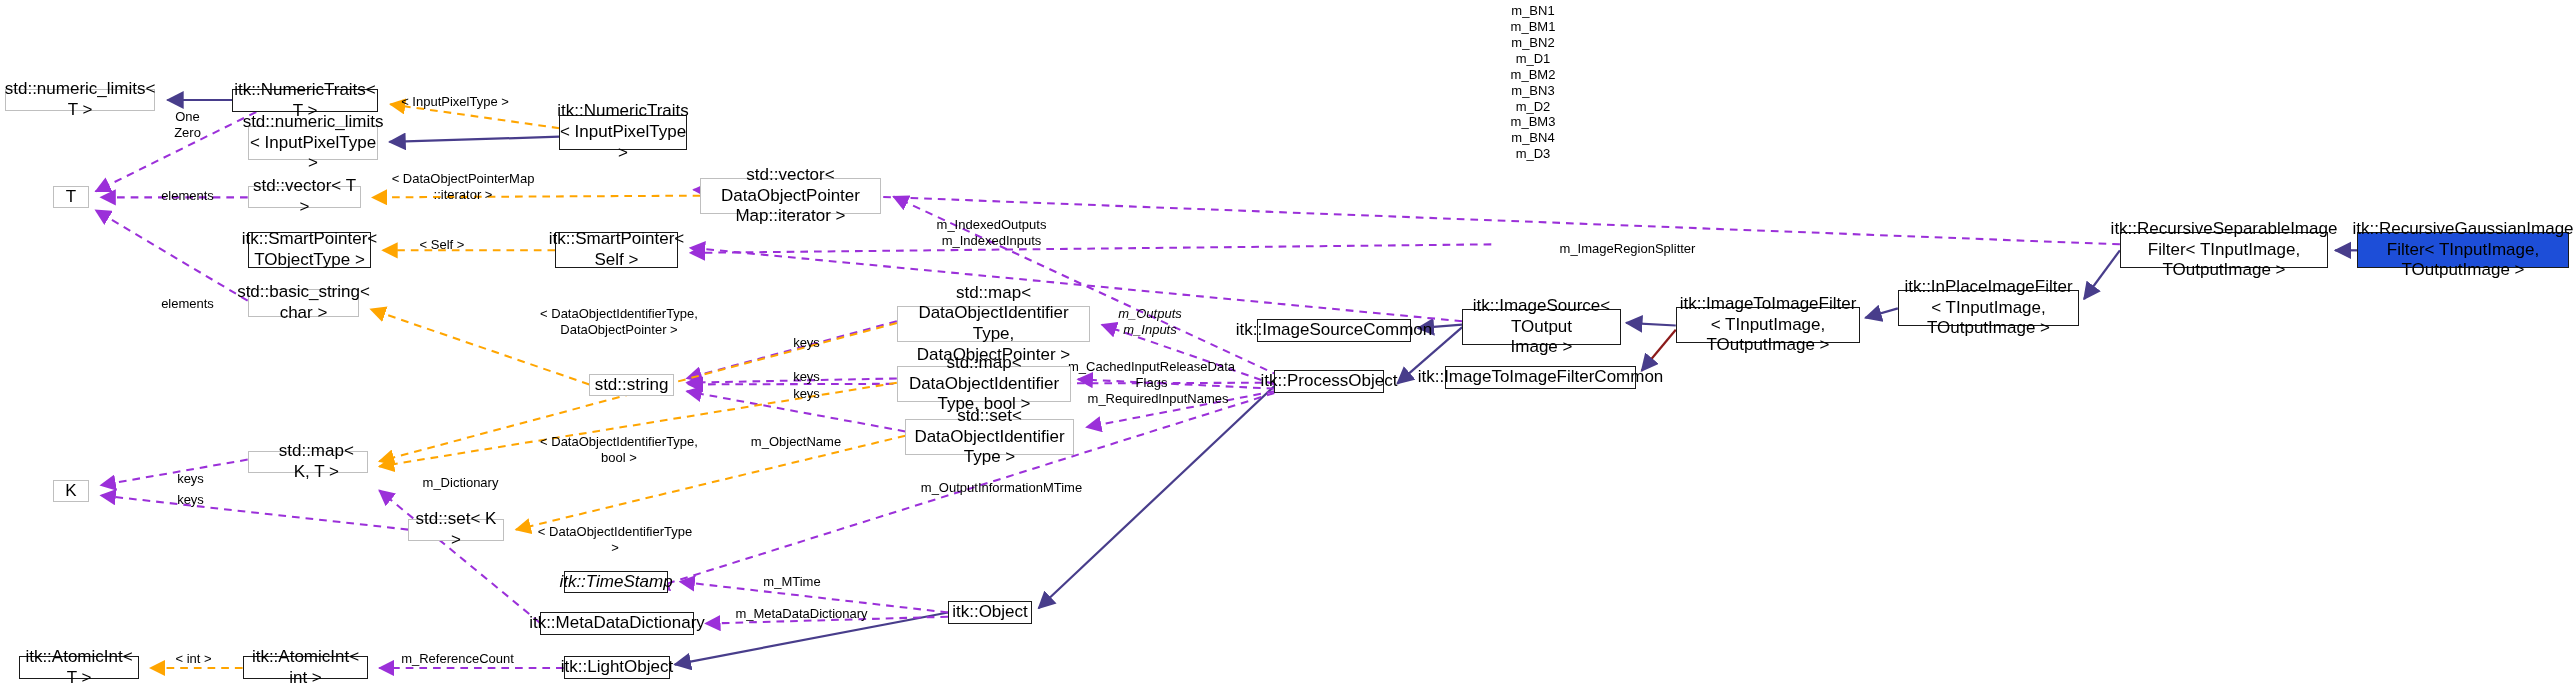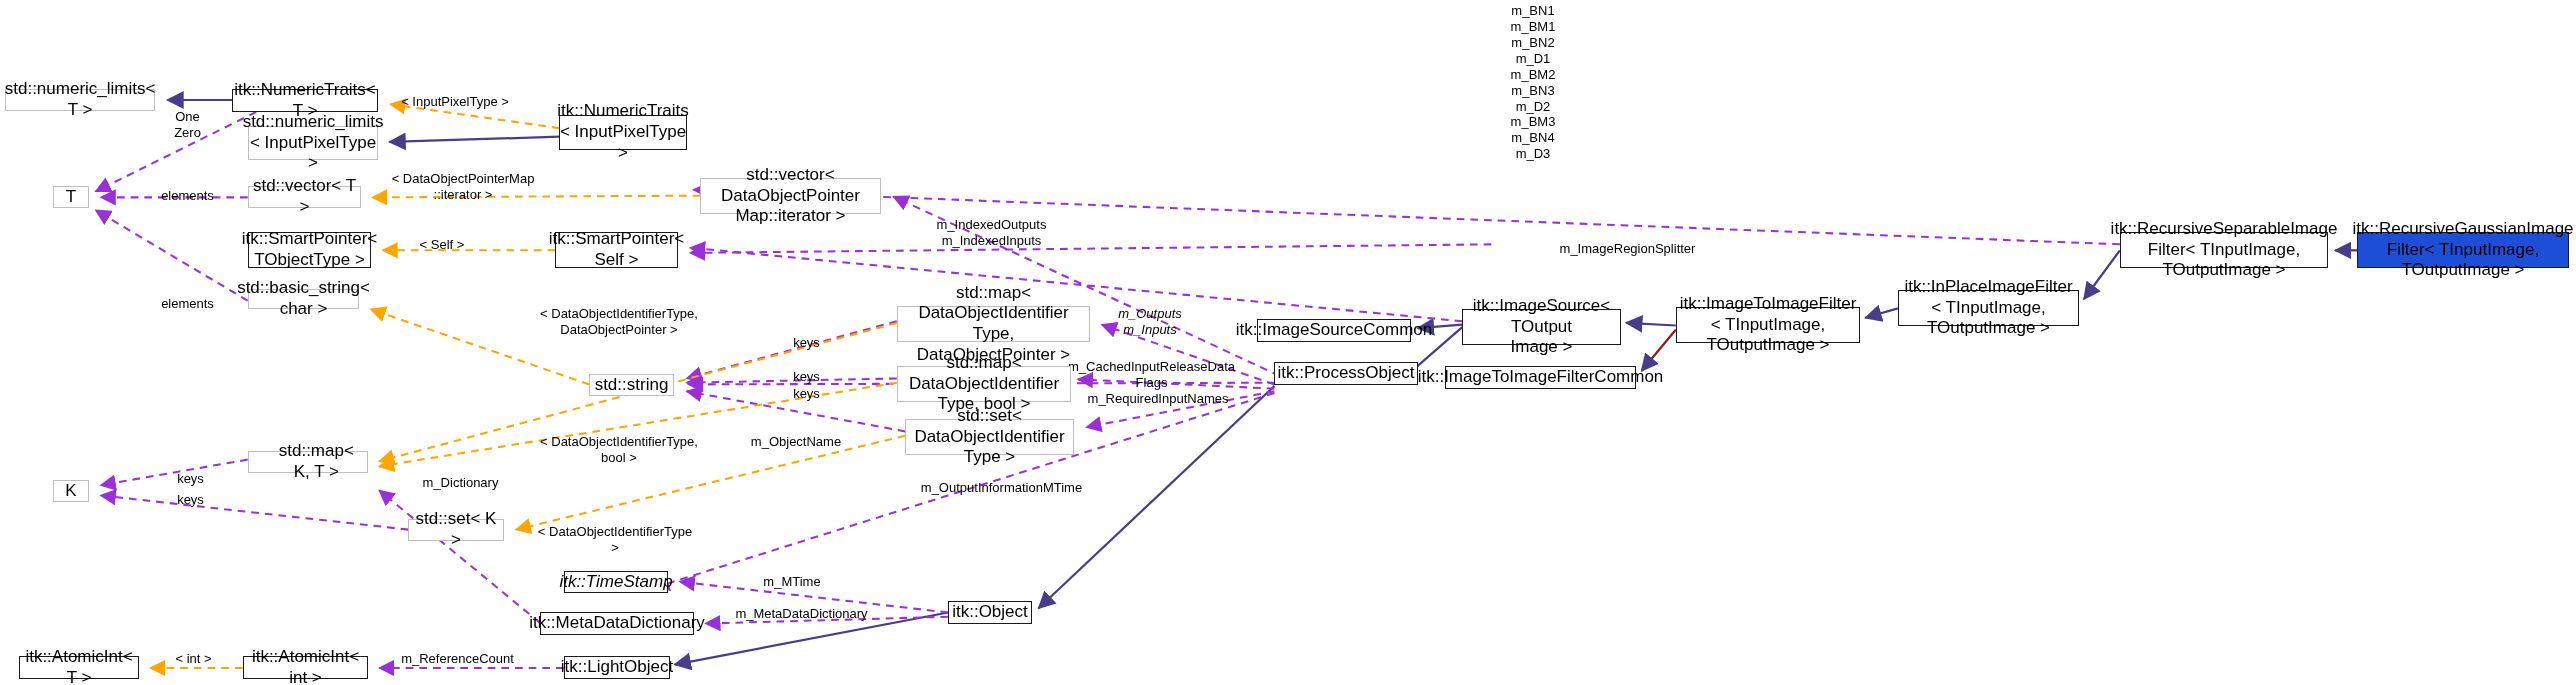--- a/index.html
+++ b/index.html
@@ -138,39 +138,39 @@
       <div class="node bold" style="left: 559px; top: 115px; width: 128px; height: 35px;">itk::NumericTraits
 &lt; InputPixelType &gt;</div>
       <div class="node plain" style="left: 53px; top: 186px; width: 36px; height: 22px;">T</div>
       <div class="node plain" style="left: 248px; top: 186px; width: 113px; height: 22px;">std::vector&lt; T &gt;</div>
       <div class="node plain" style="left: 700px; top: 178px; width: 181px; height: 36px;">std::vector&lt; DataObjectPointer
 Map::iterator &gt;</div>
       <div class="node bold" style="left: 248px; top: 232px; width: 123px; height: 36px;">itk::SmartPointer&lt;
 TObjectType &gt;</div>
       <div class="node bold" style="left: 555px; top: 232px; width: 123px; height: 36px;">itk::SmartPointer&lt;
 Self &gt;</div>
-      <div class="node plain" style="left: 248px; top: 289px; width: 111px; height: 20px;">std::basic_string&lt;
+      <div class="node plain" style="left: 248px; top: 289px; width: 111px; height: 28px;">std::basic_string&lt;
 char &gt;</div>
       <div class="node plain" style="left: 897px; top: 306px; width: 193px; height: 36px;">std::map&lt; DataObjectIdentifier
 Type, DataObjectPointer &gt;</div>
       <div class="node plain" style="left: 589px; top: 374px; width: 85px; height: 22px;">std::string</div>
       <div class="node plain" style="left: 897px; top: 366px; width: 174px; height: 36px;">std::map&lt; DataObjectIdentifier
 Type, bool &gt;</div>
       <div class="node plain" style="left: 905px; top: 419px; width: 169px; height: 36px;">std::set&lt; DataObjectIdentifier
 Type &gt;</div>
       <div class="node plain" style="left: 248px; top: 451px; width: 120px; height: 22px; padding-left: 20px;">std::map&lt; K, T &gt;</div>
       <div class="node plain" style="left: 53px; top: 480px; width: 36px; height: 22px;">K</div>
       <div class="node plain" style="left: 408px; top: 519px; width: 96px; height: 22px;">std::set&lt; K &gt;</div>
       <div class="node bold" style="left: 564px; top: 571px; width: 104px; height: 22px; font-style: italic;">itk::TimeStamp</div>
       <div class="node bold" style="left: 540px; top: 612px; width: 154px; height: 23px;">itk::MetaDataDictionary</div>
       <div class="node bold" style="left: 564px; top: 656px; width: 106px; height: 23px;">itk::LightObject</div>
       <div class="node bold" style="left: 948px; top: 601px; width: 84px; height: 23px;">itk::Object</div>
       <div class="node bold" style="left: 19px; top: 656px; width: 120px; height: 23px;">itk::AtomicInt&lt; T &gt;</div>
       <div class="node bold" style="left: 243px; top: 656px; width: 125px; height: 23px;">itk::AtomicInt&lt; int &gt;</div>
-      <div class="node bold" style="left: 1274px; top: 362px; width: 144px; height: 23px;">itk::ProcessObject</div>
+      <div class="node bold" style="left: 1274px; top: 370px; width: 110px; height: 23px;">itk::ProcessObject</div>
       <div class="node bold" style="left: 1257px; top: 319px; width: 154px; height: 23px;">itk::ImageSourceCommon</div>
       <div class="node bold" style="left: 1462px; top: 309px; width: 159px; height: 36px;">itk::ImageSource&lt; TOutput
 Image &gt;</div>
       <div class="node bold" style="left: 1445px; top: 366px; width: 191px; height: 23px;">itk::ImageToImageFilterCommon</div>
       <div class="node bold" style="left: 1676px; top: 307px; width: 184px; height: 36px;">itk::ImageToImageFilter
 &lt; TInputImage, TOutputImage &gt;</div>
       <div class="node bold" style="left: 1898px; top: 290px; width: 181px; height: 36px;">itk::InPlaceImageFilter
 &lt; TInputImage, TOutputImage &gt;</div>
       <div class="node bold" style="left: 2120px; top: 232px; width: 208px; height: 36px;">itk::RecursiveSeparableImage
 Filter&lt; TInputImage, TOutputImage &gt;</div>

